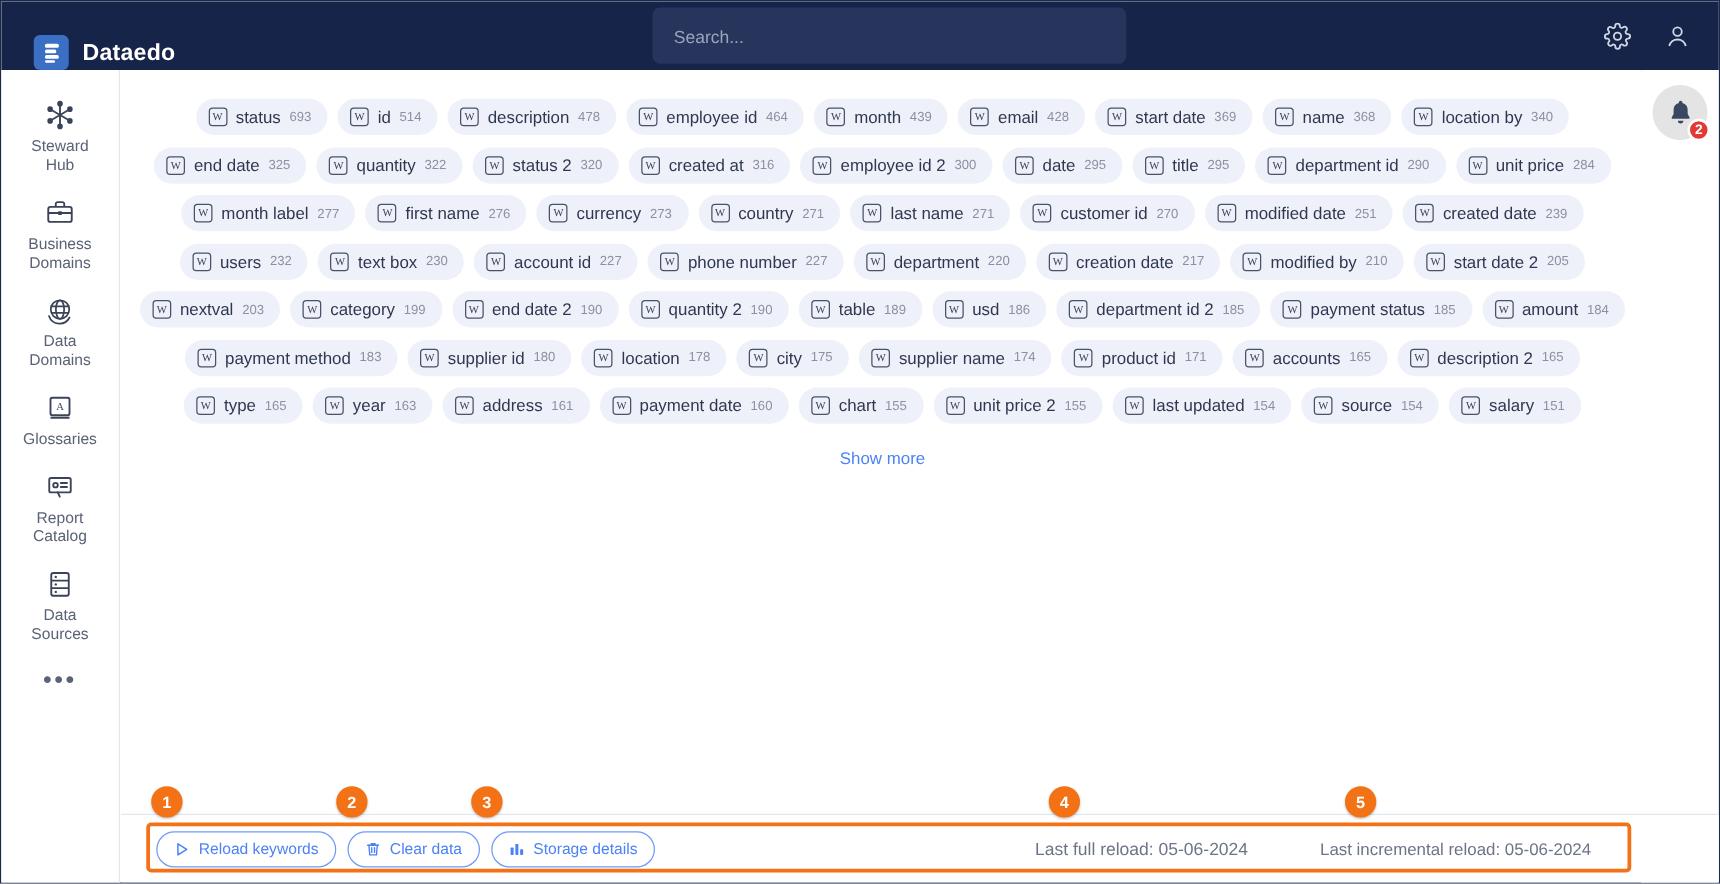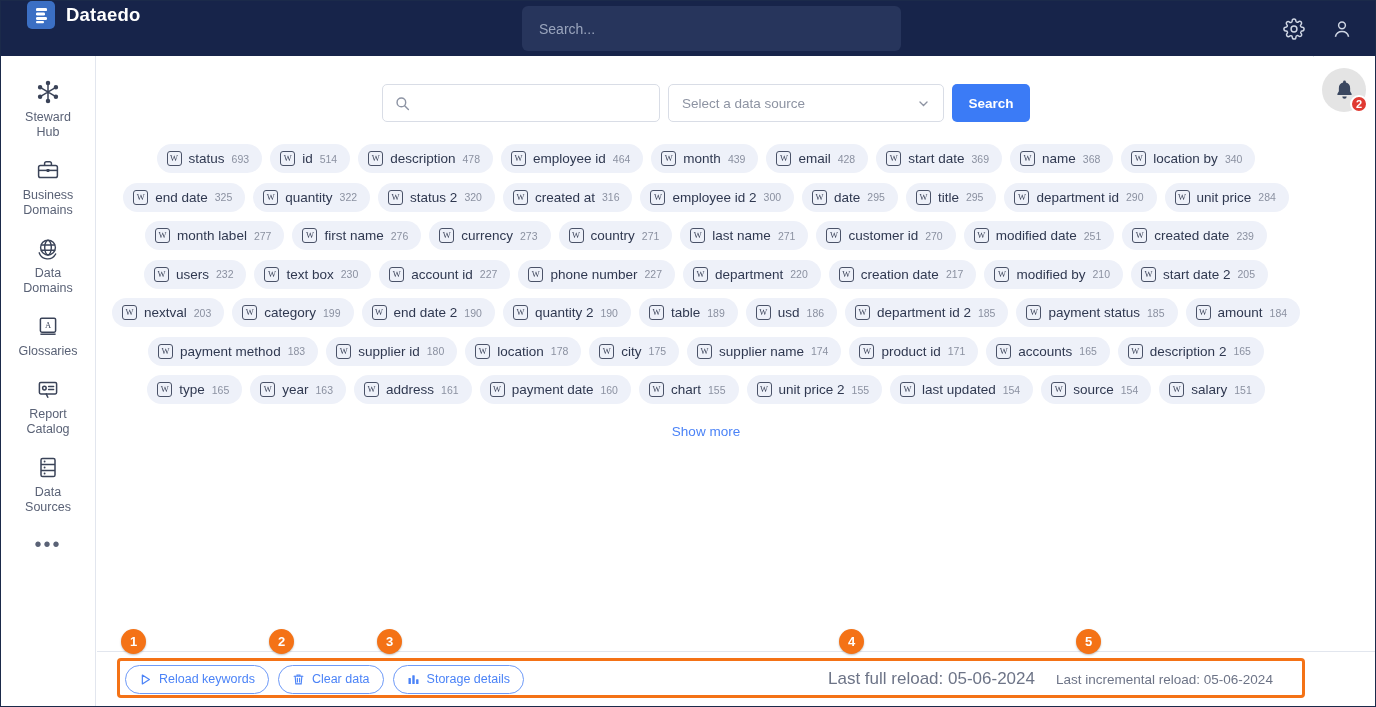--- a/index.html
+++ b/index.html
@@ -15,21 +15,21 @@
     background: #ffffff;
     border: 1px solid #1b2a4a;
     overflow: hidden;
   }
 
   
   .topbar {
     position: absolute; top: 0; left: 0;
     width: 1376px; height: 55px;
     background: #17244a;
-    display: flex; align-items: flex-start;
+    display: flex; align-items: flex-end;
   }
   .brand { display: flex; align-items: center; gap: 11px; margin-left: 26px; }
   .brand-logo {
     width: 28px; height: 28px; border-radius: 5px;
     background: #3b6fc4;
     display: flex; align-items: center; justify-content: center;
   }
   .brand-logo svg { display: block; }
   .brand-name {
     color: #ffffff; font-size: 18.5px; font-weight: bold; letter-spacing: .2px;
@@ -178,21 +178,21 @@
   .obtn {
     height: 29px; border-radius: 15px;
     border: 1px solid #6e9af8; background: #fff;
     color: #4b83f7; font-size: 12.5px;
     display: flex; align-items: center; gap: 7px;
     padding: 0 13px; cursor: pointer;
     font-family: "Liberation Sans", sans-serif;
     justify-content: space-between;
   }
   .obtn svg { display: block; }
-  .reload-info { position: absolute; left: 731px; font-size: 17px; color: #6d7487; }
+  .reload-info { position: absolute; left: 731px; font-size: 14px; color: #6d7487; }
   .reload-info2 { position: absolute; left: 959px; font-size: 13.5px; color: #6d7487; }
 
   
   .ann-box {
     position: absolute; left: 116px; top: 657px;
     width: 1188px; height: 40px;
     border: 3px solid #f47216; border-radius: 4px;
     pointer-events: none;
   }
   .ann-badge {
@@ -331,42 +331,20 @@
     <svg width="21" height="22" viewBox="0 0 22 23" fill="#3a4760">
       <path d="M11 1.6a1.5 1.5 0 0 1 1.5 1.4v.6a6 6 0 0 1 4.4 5.8v3.4l1.5 2.6a.9.9 0 0 1-.8 1.4H4.4a.9.9 0 0 1-.8-1.4l1.5-2.6V9.4A6 6 0 0 1 9.5 3.6V3A1.5 1.5 0 0 1 11 1.6z"></path>
       <path d="M8.7 18.4h4.6a2.3 2.3 0 0 1-4.6 0z"></path>
     </svg>
     <span class="bell-badge">2</span>
   </div>
 
   <div class="main">
 
 
-    <div class="search-row">
-      <div class="kw-input">
-        <span>
-          <svg width="15" height="15" viewBox="0 0 16 16" fill="none" stroke="currentColor" stroke-width="1.5" stroke-linecap="round">
-            <circle cx="6.8" cy="6.8" r="4.6"></circle>
-              <path d="M10.3 10.3l4 4"></path>
-          </svg>
-        </span>
-        <input type="text" placeholder="" style="">
-      </div>
-
-      <div class="ds-select">
-        <span class="ds-text">Select a data source</span>
-        <span class="ds-chev">
-          <svg width="13" height="13" viewBox="0 0 14 14" fill="none" stroke="currentColor" stroke-width="1.4" stroke-linecap="round">
-            <path d="M3.2 5.4L7 9.2l3.8-3.8"></path>
-          </svg>
-        </span>
-      </div>
-
-      <button class="search-btn">Search</button>
-    </div>
 
     <div class="tags">
         <div class="tag-row">
           <div class="tag">
             <span class="tag-ico">W</span>
             <span class="tag-label">status</span>
             <span class="tag-count">693</span>
           </div>
           <div class="tag">
             <span class="tag-ico">W</span>

